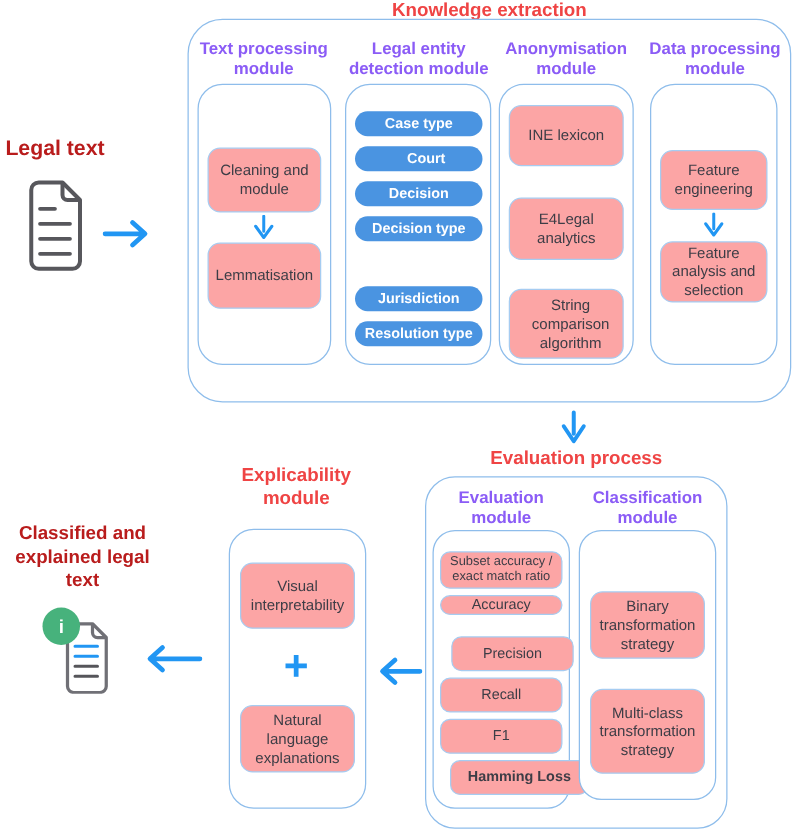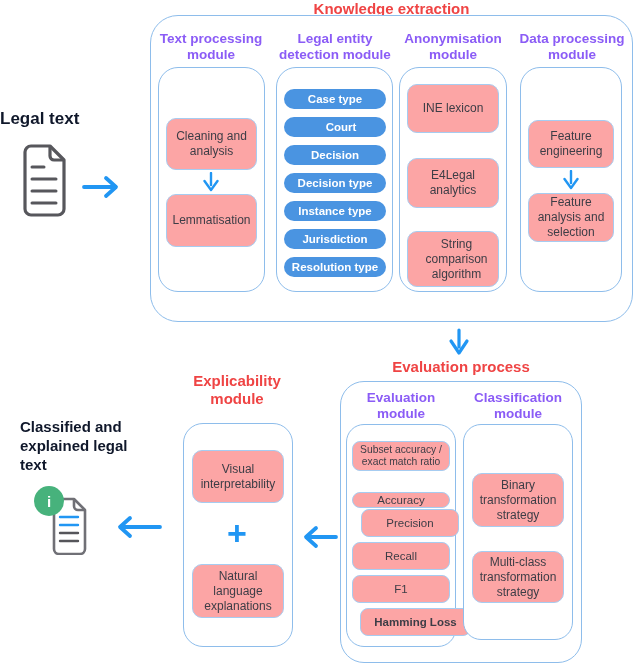--- a/index.html
+++ b/index.html
@@ -17,21 +17,21 @@
     display:flex; align-items:center; justify-content:center; text-align:center;
     font-size:12px; color:#3d3d46; line-height:1.25; padding:2px 5px;
   }
   .metric { font-size:11.5px; border-radius:8px; padding:1px 3px; }
   .metric-small { font-size:10.3px; line-height:1.2; }
   .pill {
     background:#4a94e1; color:#ffffff; border-radius:10px;
     font-size:11.5px; font-weight:bold; display:flex; align-items:center; justify-content:center;
   }
   .plus { color:#2196f3; font-size:34px; font-weight:bold; line-height:30px; text-align:center; }
-  .io-label { font-weight:bold; color:#0f172a; text-align:left; line-height:1.25; }
+  .io-label { font-weight:bold; color:#b91c1c; text-align:center; line-height:1.25; }
   .badge {
     background:#47b27c; border-radius:50%; color:#ffffff; font-weight:bold;
     font-size:15px; display:flex; align-items:center; justify-content:center; z-index:3;
   }
   svg { display:block; }
 </style>
 </head>
 <body>
 
 <div id="canvas">
@@ -39,32 +39,31 @@
   <div class="abs big-title" style="left:150px; top:0; width:483px;">Knowledge extraction</div>
 
   <div class="abs outer-box" style="left:150px; top:15px; width:483px; height:307px;"></div>
 
   <div class="abs hdr" style="left:152px; top:31px; width:118px;">Text processing module</div>
   <div class="abs hdr" style="left:270px; top:31px; width:130px;">Legal entity detection module</div>
   <div class="abs hdr" style="left:393px; top:31px; width:120px;">Anonymisation module</div>
   <div class="abs hdr" style="left:513px; top:31px; width:118px;">Data processing module</div>
 
   <div class="abs module-box" style="left:158px; top:67px; width:107px; height:225px;"></div>
-  <div class="abs cell" style="left:166px; top:118px; width:91px; height:52px;">Cleaning and analysis</div>
+  <div class="abs cell" style="left:166px; top:118px; width:91px; height:52px;">Cleaning and module</div>
   <svg class="abs" style="left:202px; top:172px;" width="18" height="21" viewBox="0 0 18 21">
     <path d="M9 1 V13 M2.5 9 L9 18 L15.5 9" fill="none" stroke="#2196f3" stroke-width="2.4" stroke-linecap="round" stroke-linejoin="round"></path>
   </svg>
   <div class="abs cell" style="left:166px; top:194px; width:91px; height:53px;">Lemmatisation</div>
 
   <div class="abs module-box" style="left:276px; top:67px; width:117px; height:225px;"></div>
   <div class="abs pill" style="left:284px; top:89px;  width:102px; height:20px;">Case type</div>
   <div class="abs pill" style="left:284px; top:117px; width:102px; height:20px;padding-left:12px;">Court</div>
   <div class="abs pill" style="left:284px; top:145px; width:102px; height:20px;">Decision</div>
   <div class="abs pill" style="left:284px; top:173px; width:102px; height:20px;">Decision type</div>
-  <div class="abs pill" style="left:284px; top:201px; width:102px; height:20px;">Instance type</div>
   <div class="abs pill" style="left:284px; top:229px; width:102px; height:20px;">Jurisdiction</div>
   <div class="abs pill" style="left:284px; top:257px; width:102px; height:20px;">Resolution type</div>
 
   <div class="abs module-box" style="left:399px; top:67px; width:108px; height:225px;"></div>
   <div class="abs cell" style="left:407px; top:84px;  width:92px; height:49px;">INE lexicon</div>
   <div class="abs cell" style="left:407px; top:158px; width:92px; height:50px;">E4Legal analytics</div>
   <div class="abs cell" style="left:407px; top:231px; width:92px; height:56px;padding-left:12px;">String comparison algorithm</div>
 
   <div class="abs module-box" style="left:520px; top:67px; width:102px; height:225px;"></div>
   <div class="abs cell" style="left:528px; top:120px; width:86px; height:48px;">Feature engineering</div>
@@ -88,45 +87,45 @@
   </svg>
 
   <div class="abs big-title" style="left:340px; top:358px; width:242px;">Evaluation process</div>
   <div class="abs outer-box" style="left:340px; top:381px; width:242px; height:282px; border-radius:24px;"></div>
 
   <div class="abs hdr" style="left:345px; top:390px; width:112px;">Evaluation module</div>
   <div class="abs hdr" style="left:462px; top:390px; width:112px;">Classification module</div>
 
   <div class="abs module-box" style="left:346px; top:424px; width:110px; height:223px; border-radius:18px;"></div>
   <div class="abs cell metric metric-small" style="left:352px; top:441px; width:98px; height:30px;">Subset accuracy / exact match ratio</div>
-  <div class="abs cell metric" style="left:352px; top:476px; width:98px; height:16px;margin-top:16px;">Accuracy</div>
+  <div class="abs cell metric" style="left:352px; top:476px; width:98px; height:16px;">Accuracy</div>
   <div class="abs cell metric" style="left:361px; top:509px; width:98px; height:28px;">Precision</div>
   <div class="abs cell metric" style="left:352px; top:542px; width:98px; height:28px;">Recall</div>
   <div class="abs cell metric" style="left:352px; top:575px; width:98px; height:28px;">F1</div>
   <div class="abs cell metric" style="left:360px; top:608px; width:111px; height:28px;font-weight:bold;">Hamming Loss</div>
 
   <div class="abs module-box" style="left:463px; top:424px; width:110px; height:216px; border-radius:18px;"></div>
   <div class="abs cell" style="left:472px; top:473px; width:92px; height:54px;">Binary transformation strategy</div>
-  <div class="abs cell" style="left:472px; top:551px; width:92px; height:52px;">Multi-class transformation strategy</div>
+  <div class="abs cell" style="left:472px; top:551px; width:92px; height:68px;">Multi-class transformation strategy</div>
 
   <svg class="abs" style="left:300px; top:524px;" width="38" height="26" viewBox="0 0 38 26">
     <path d="M36 13 H8 M16 4 L6 13 L16 22" fill="none" stroke="#2196f3" stroke-width="3.8" stroke-linecap="round" stroke-linejoin="round"></path>
   </svg>
 
   <div class="abs big-title" style="left:177px; top:372px; width:120px;">Explicability module</div>
   <div class="abs module-box" style="left:183px; top:423px; width:110px; height:224px;"></div>
   <div class="abs cell" style="left:192px; top:450px; width:92px; height:53px;">Visual interpretability</div>
   <div class="abs plus" style="left:222px; top:518px; width:30px; height:30px;">+</div>
   <div class="abs cell" style="left:192px; top:564px; width:92px; height:54px;">Natural language explanations</div>
 
   <svg class="abs" style="left:114px; top:514px;" width="48" height="26" viewBox="0 0 48 26">
     <path d="M46 13 H8 M16 4 L6 13 L16 22" fill="none" stroke="#2196f3" stroke-width="3.8" stroke-linecap="round" stroke-linejoin="round"></path>
   </svg>
 
-  <div class="abs io-label" style="left:8px; top:418px; width:116px; font-size:15px;margin-left:12px;">Classified and explained legal text</div>
+  <div class="abs io-label" style="left:8px; top:418px; width:116px; font-size:15px;">Classified and explained legal text</div>
   <div class="abs badge" style="left:34px; top:486px; width:30px; height:30px;">i</div>
   <svg class="abs" style="left:50px; top:497px;" width="38" height="58" viewBox="0 0 38 58">
     <path d="M9 2 h15 l11 11 v39 a5 5 0 0 1 -5 5 H9 a5 5 0 0 1 -5 -5 V7 a5 5 0 0 1 5 -5 z" fill="#ffffff" stroke="#707076" stroke-width="2.6" stroke-linejoin="round"></path>
     <path d="M24 2 v7 a4 4 0 0 0 4 4 h7" fill="none" stroke="#707076" stroke-width="2.6" stroke-linejoin="round"></path>
     <path d="M10 20 H28 M10 28 H28" fill="none" stroke="#2196f3" stroke-width="2.4" stroke-linecap="round"></path>
     <path d="M10 36 H28 M10 44 H28" fill="none" stroke="#55555a" stroke-width="2.4" stroke-linecap="round"></path>
   </svg>
 
 </div>
 

